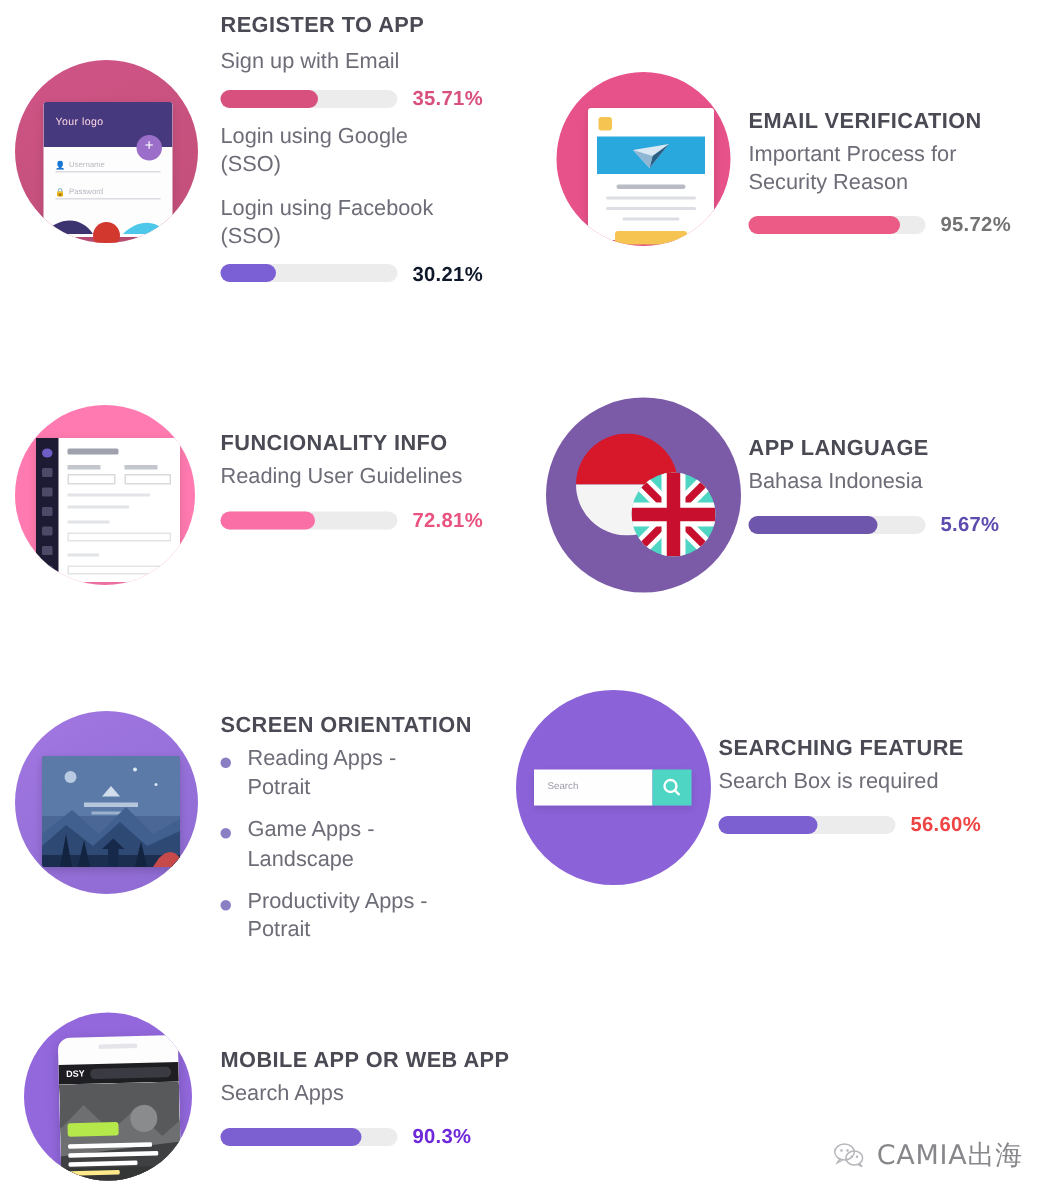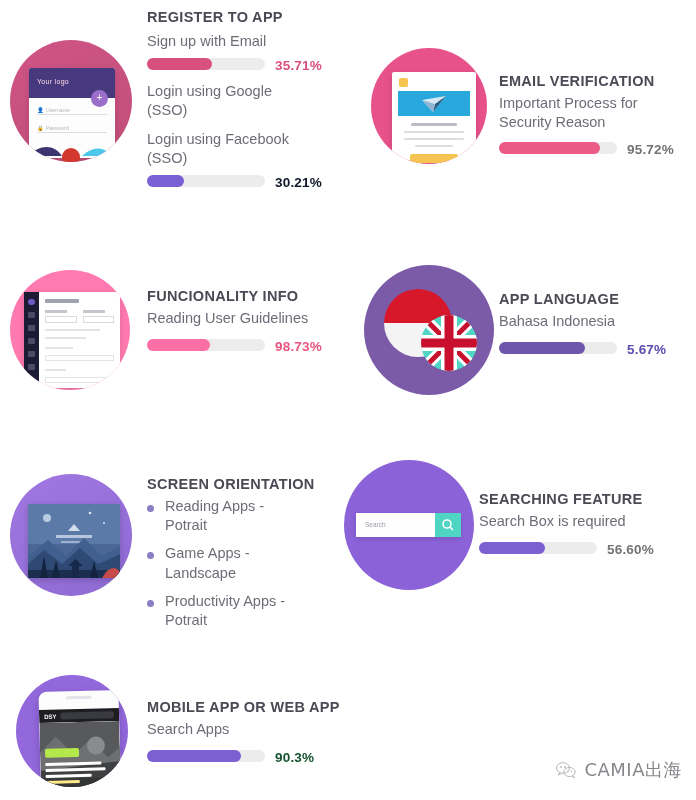--- a/index.html
+++ b/index.html
@@ -39,20 +39,21 @@
   .subtitle {
     font-size: 14.5px;
     color: #6d6d78;
     line-height: 1.32;
     font-weight: 400;
   }
 
   
   .barrow {
     display: flex;
+    align-items: center;
     gap: 10px;
   }
   .track {
     height: 12px;
     border-radius: 7px;
     background: #ececec;
     position: relative;
     flex: none;
   }
   .fill {
@@ -375,21 +376,21 @@
       </div>
     </div>
 
     <div class="info" style="left:147px;top:32px;width:200px;">
       <div class="title">FUNCIONALITY INFO</div>
       <div class="subtitle" style="margin-top:4px;">Reading User Guidelines</div>
       <div class="barrow" style="margin-top:11px;">
         <div class="track" style="width:118px;">
           <div class="fill" style="width:53%;background:#fa6fa5;"></div>
         </div>
-        <div class="pct" style="color:#e9537f;">98.73%</div>
+        <div class="pct" style="color:#e9537f;">72.81%</div>
       </div>
     </div>
   </div>
 
   <div class="block" style="left:348px;top:255px;width:348px;height:160px;">
 
     <div class="circle" style="left:16px;top:10px;width:130px;height:130px;background:#7b5ba8;">
       <svg width="130" height="130" viewBox="0 0 130 130">
         <defs>
           <clipPath id="idflag">
@@ -487,21 +488,21 @@
       </div>
     </div>
 
     <div class="info" style="left:151px;top:40px;width:200px;">
       <div class="title">SEARCHING FEATURE</div>
       <div class="subtitle" style="margin-top:4px;">Search Box is required</div>
       <div class="barrow" style="margin-top:11px;">
         <div class="track" style="width:118px;">
           <div class="fill" style="width:56%;background:#7c5fd0;"></div>
         </div>
-        <div class="pct" style="color:#737373;">56.60%</div>
+        <div class="pct" style="color:#ef4444;">56.60%</div>
       </div>
     </div>
   </div>
 
   <div class="block" style="left:0;top:650px;width:420px;height:150px;">
 
     <div class="circle" style="left:16px;top:25px;width:112px;height:112px;background:#9368dd;">
       <div class="phone">
         <div class="notch">
             <u></u>
@@ -528,21 +529,21 @@
       </div>
     </div>
 
     <div class="info" style="left:147px;top:48px;width:230px;">
       <div class="title">MOBILE APP OR WEB APP</div>
       <div class="subtitle" style="margin-top:4px;">Search Apps</div>
       <div class="barrow" style="margin-top:11px;">
         <div class="track" style="width:118px;">
           <div class="fill" style="width:80%;background:#7c5fd0;"></div>
         </div>
-        <div class="pct" style="color:#14532d;">90.3%</div>
+        <div class="pct" style="color:#6d28d9;">90.3%</div>
       </div>
     </div>
   </div>
 
   <div class="watermark">
     <svg width="22" height="18" viewBox="0 0 22 18">
       <ellipse cx="8" cy="7" rx="6.5" ry="5.3" fill="none" stroke="#9a9aa2" stroke-width="1"></ellipse>
       <path d="M5 11.5 L3.2 14.2 L6.4 12.6" fill="none" stroke="#9a9aa2" stroke-width="1"></path>
       <circle cx="6" cy="6" r=".9" fill="#9a9aa2"></circle>
       <circle cx="10" cy="6" r=".9" fill="#9a9aa2"></circle>

